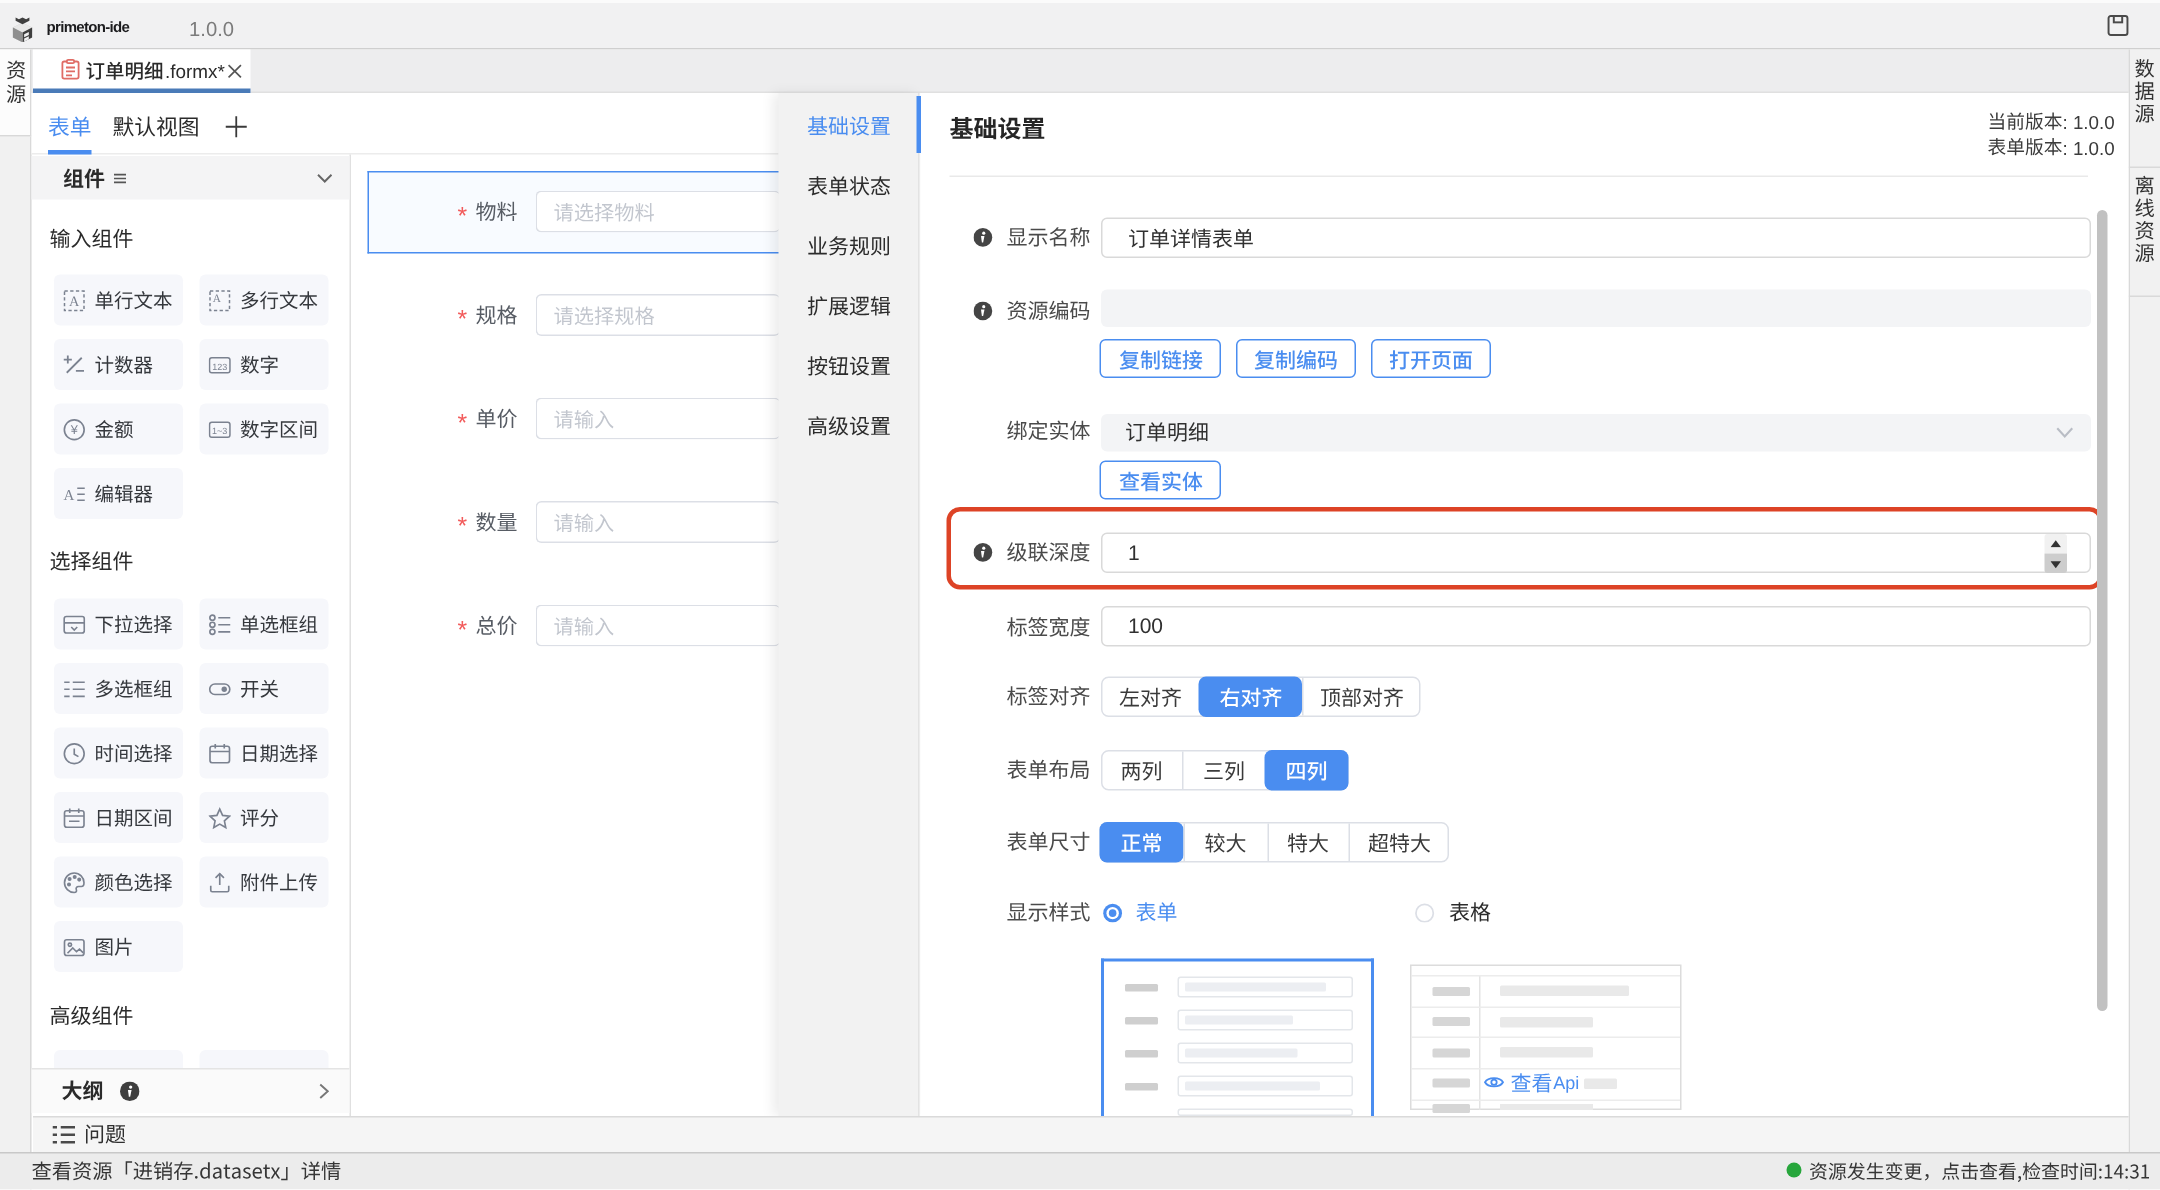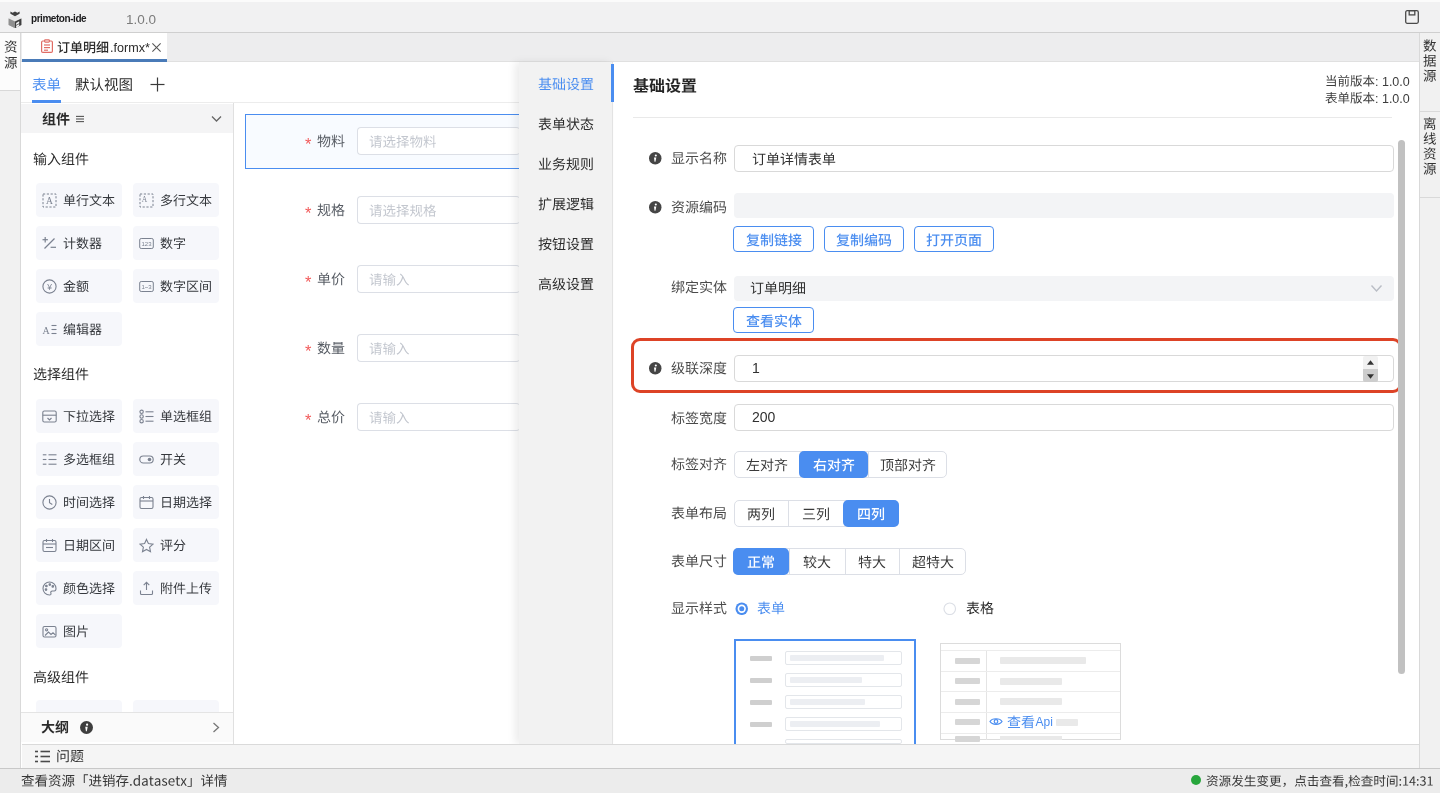--- a/index.html
+++ b/index.html
@@ -1004,21 +1004,21 @@
       <svg width="56.0" height="20.3" viewBox="0 0 4000 1452" style="overflow:visible">
         <g transform="translate(0,1160) scale(1,-1)" fill="#4a4a4a">
           <use href="#g118" x="0"></use>
           <use href="#g119" x="1000"></use>
           <use href="#g120" x="2000"></use>
           <use href="#g117" x="3000"></use>
         </g>
       </svg>
     </div>
 <div style="position:absolute;left:734.0px;top:404.0px;width:660.0px;height:27.0px;background:#fff;border:1px solid #d9d9d9;border-radius:4px"></div>
-<div style="position:absolute;top:407.4px;font-size:14.0px;color:#303030;line-height:20.2px;white-space:pre;left:752.0px;">200</div>
+<div style="position:absolute;top:407.4px;font-size:14.0px;color:#303030;line-height:20.2px;white-space:pre;left:752.0px;">100</div>
 <div style="position:absolute;left:671.0px;top:453.1px;line-height:0">
       <svg width="56.0" height="20.3" viewBox="0 0 4000 1452" style="overflow:visible">
         <g transform="translate(0,1160) scale(1,-1)" fill="#4a4a4a">
           <use href="#g118" x="0"></use>
           <use href="#g119" x="1000"></use>
           <use href="#g121" x="2000"></use>
           <use href="#g122" x="3000"></use>
         </g>
       </svg>
     </div>

